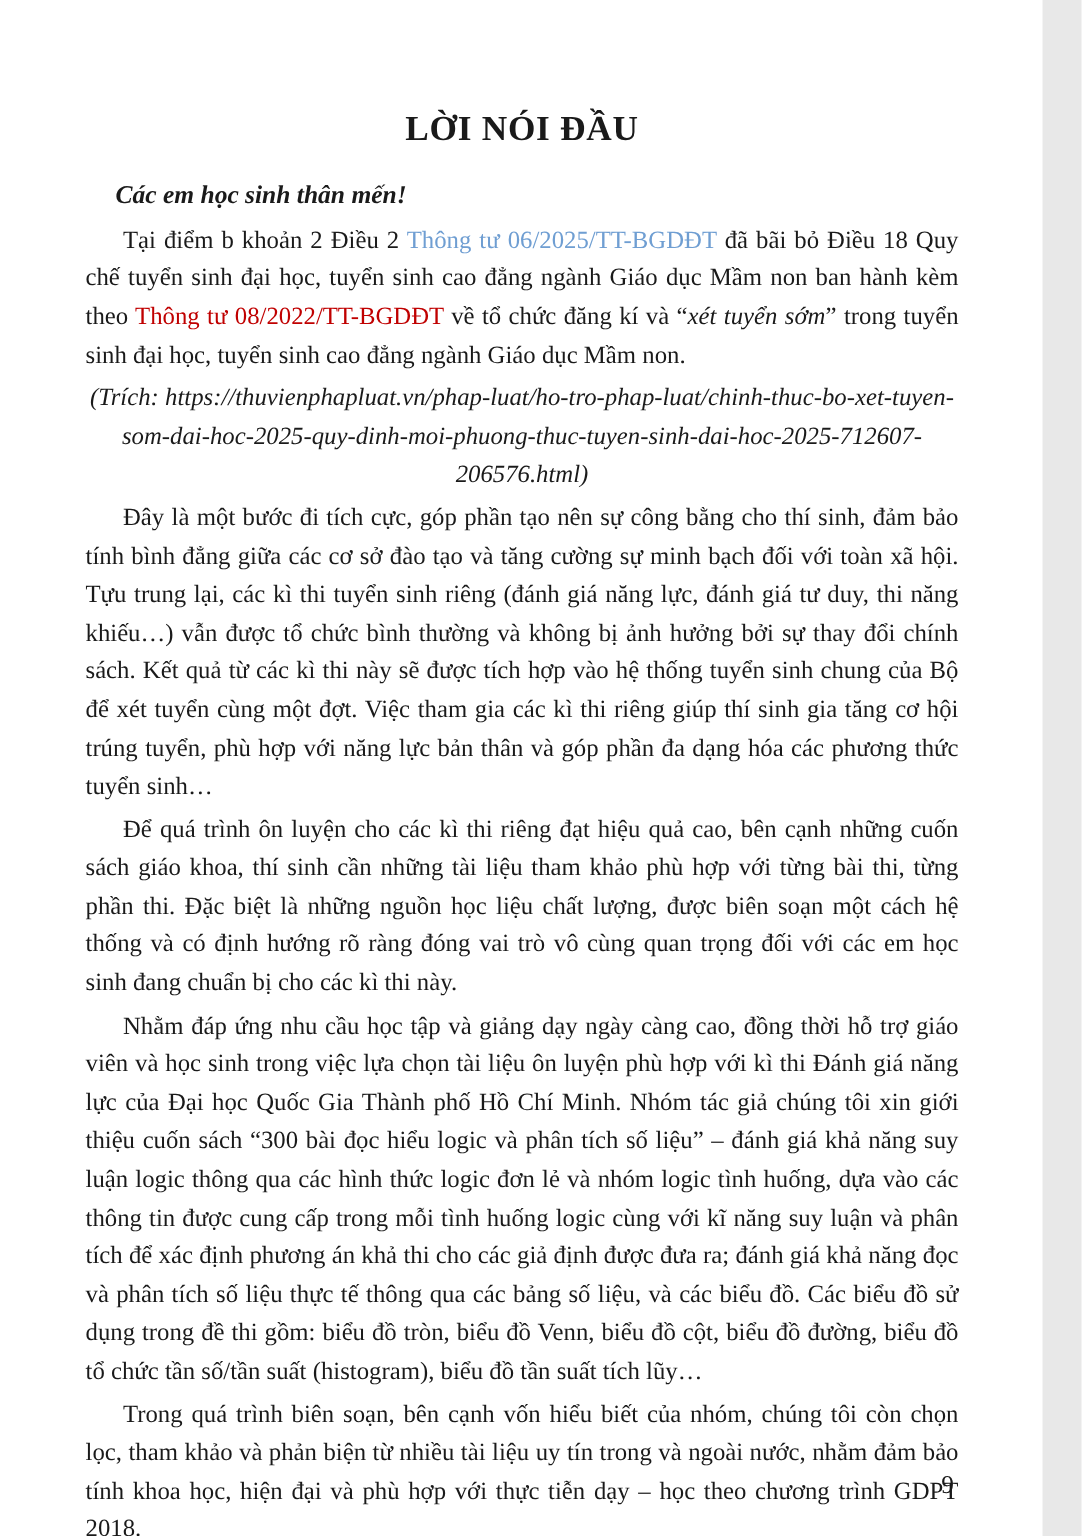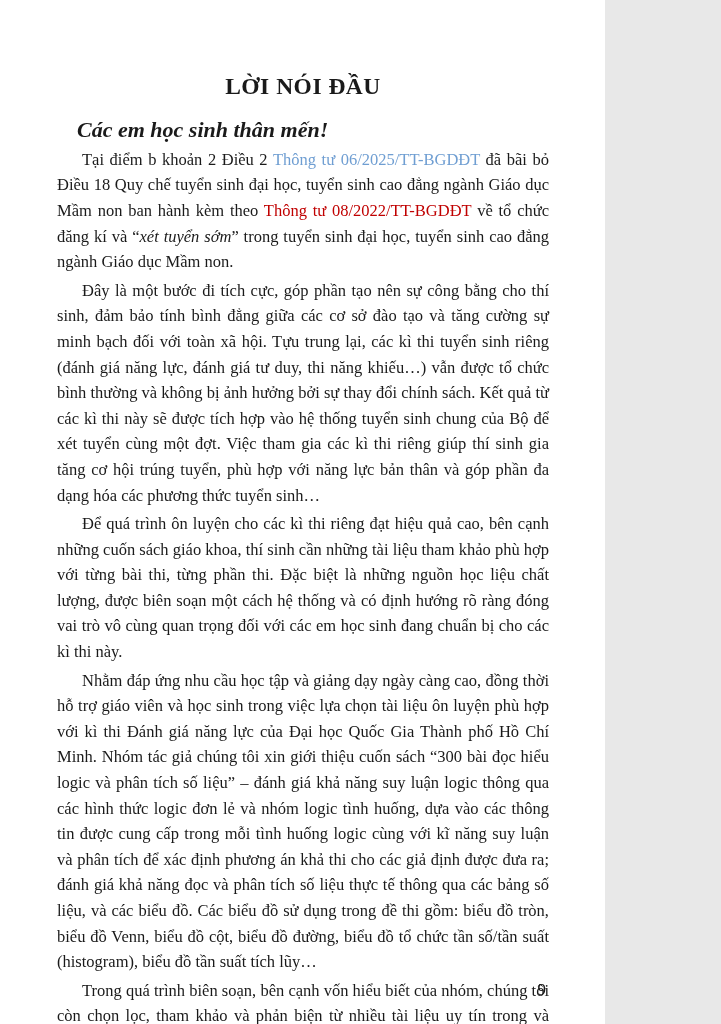--- a/index.html
+++ b/index.html
@@ -3,41 +3,41 @@
 <meta charset="utf-8">
 <style>
   html, body { margin: 0; padding: 0; }
   body {
     width: 721px; height: 1024px;
     background: #e8e8e8;
     font-family: "Liberation Serif", "DejaVu Serif", serif;
   }
   .page {
     position: relative;
-    width: 605px; height: 1024px;
+    width: 695px; height: 1024px;
     background: #ffffff;
     box-sizing: border-box;
     padding: 72px 56px 0 57px;
     color: var(--text-black, #1a1a1a);
     overflow: hidden;
   }
   h1.title {
     margin: 0 0 17px 0;
     text-align: center;
     font-size: 23.5px;
     font-weight: bold;
     letter-spacing: 0.5px;
     line-height: 1.2;
   }
   .greeting {
     margin: 0 0 4px 0;
     text-indent: 20px;
     font-weight: bold;
     font-style: italic;
-    font-size: 22px;
+    font-size: 17px;
     line-height: 25.6px;
   }
   .doc-body p {
     margin: 0 0 3px 0;
     font-size: 16.5px;
     line-height: 25.6px;
   }
   .doc-body p.body {
     text-align: justify;
     text-indent: 25px;
@@ -59,19 +59,20 @@
   }
 </style>
 </head>
 <body>
 
 <div class="page">
   <h1 class="title">LỜI NÓI ĐẦU</h1>
   <p class="greeting">Các em học sinh thân mến!</p>
   <div class="doc-body">
       <p class="body"><span class="run-normal">Tại điểm b khoản 2 Điều 2 </span><span class="run-link">Thông tư 06/2025/TT-BGDĐT</span><span class="run-normal"> đã bãi bỏ Điều 18 Quy chế tuyển sinh đại học, tuyển sinh cao đẳng ngành Giáo dục Mầm non ban hành kèm theo </span><span class="run-red">Thông tư 08/2022/TT-BGDĐT</span><span class="run-normal"> về tổ chức đăng kí và “</span><span class="run-bolditalic">xét tuyển sớm</span><span class="run-normal">” trong tuyển sinh đại học, tuyển sinh cao đẳng ngành Giáo dục Mầm non.</span></p>
+      <p class="citation"><span class="run-normal">(Trích: https://thuvienphapluat.vn/phap-luat/ho-tro-phap-luat/chinh-thuc-bo-xet-tuyen-som-dai-hoc-2025-quy-dinh-moi-phuong-thuc-tuyen-sinh-dai-hoc-2025-712607-206576.html)</span></p>
       <p class="body"><span class="run-normal">Đây là một bước đi tích cực, góp phần tạo nên sự công bằng cho thí sinh, đảm bảo tính bình đẳng giữa các cơ sở đào tạo và tăng cường sự minh bạch đối với toàn xã hội. Tựu trung lại, các kì thi tuyển sinh riêng (đánh giá năng lực, đánh giá tư duy, thi năng khiếu…) vẫn được tổ chức bình thường và không bị ảnh hưởng bởi sự thay đổi chính sách. Kết quả từ các kì thi này sẽ được tích hợp vào hệ thống tuyển sinh chung của Bộ để xét tuyển cùng một đợt. Việc tham gia các kì thi riêng giúp thí sinh gia tăng cơ hội trúng tuyển, phù hợp với năng lực bản thân và góp phần đa dạng hóa các phương thức tuyển sinh…</span></p>
       <p class="body"><span class="run-normal">Để quá trình ôn luyện cho các kì thi riêng đạt hiệu quả cao, bên cạnh những cuốn sách giáo khoa, thí sinh cần những tài liệu tham khảo phù hợp với từng bài thi, từng phần thi. Đặc biệt là những nguồn học liệu chất lượng, được biên soạn một cách hệ thống và có định hướng rõ ràng đóng vai trò vô cùng quan trọng đối với các em học sinh đang chuẩn bị cho các kì thi này.</span></p>
       <p class="body"><span class="run-normal">Nhằm đáp ứng nhu cầu học tập và giảng dạy ngày càng cao, đồng thời hỗ trợ giáo viên và học sinh trong việc lựa chọn tài liệu ôn luyện phù hợp với kì thi </span><span class="run-bold">Đánh giá năng lực</span><span class="run-normal"> của </span><span class="run-bold">Đại học Quốc Gia Thành phố Hồ Chí Minh</span><span class="run-normal">. Nhóm tác giả chúng tôi xin giới thiệu cuốn sách </span><span class="run-bold">“300 bài đọc hiểu logic và phân tích số liệu”</span><span class="run-normal"> – đánh giá khả năng suy luận logic thông qua các hình thức logic đơn lẻ và nhóm logic tình huống, dựa vào các thông tin được cung cấp trong mỗi tình huống logic cùng với kĩ năng suy luận và phân tích để xác định phương án khả thi cho các giả định được đưa ra; đánh giá khả năng đọc và phân tích số liệu thực tế thông qua các bảng số liệu, và các biểu đồ. Các biểu đồ sử dụng trong đề thi gồm: biểu đồ tròn, biểu đồ Venn, biểu đồ cột, biểu đồ đường, biểu đồ tổ chức tần số/tần suất (histogram), biểu đồ tần suất tích lũy…</span></p>
       <p class="body"><span class="run-normal">Trong quá trình biên soạn, bên cạnh vốn hiểu biết của nhóm, chúng tôi còn chọn lọc, tham khảo và phản biện từ nhiều tài liệu uy tín trong và ngoài nước, nhằm đảm bảo tính khoa học, hiện đại và phù hợp với thực tiễn dạy – học theo chương trình GDPT 2018.</span></p>
     </div>
   <div class="page-number">9</div>
 </div>
 
 </body></html>

